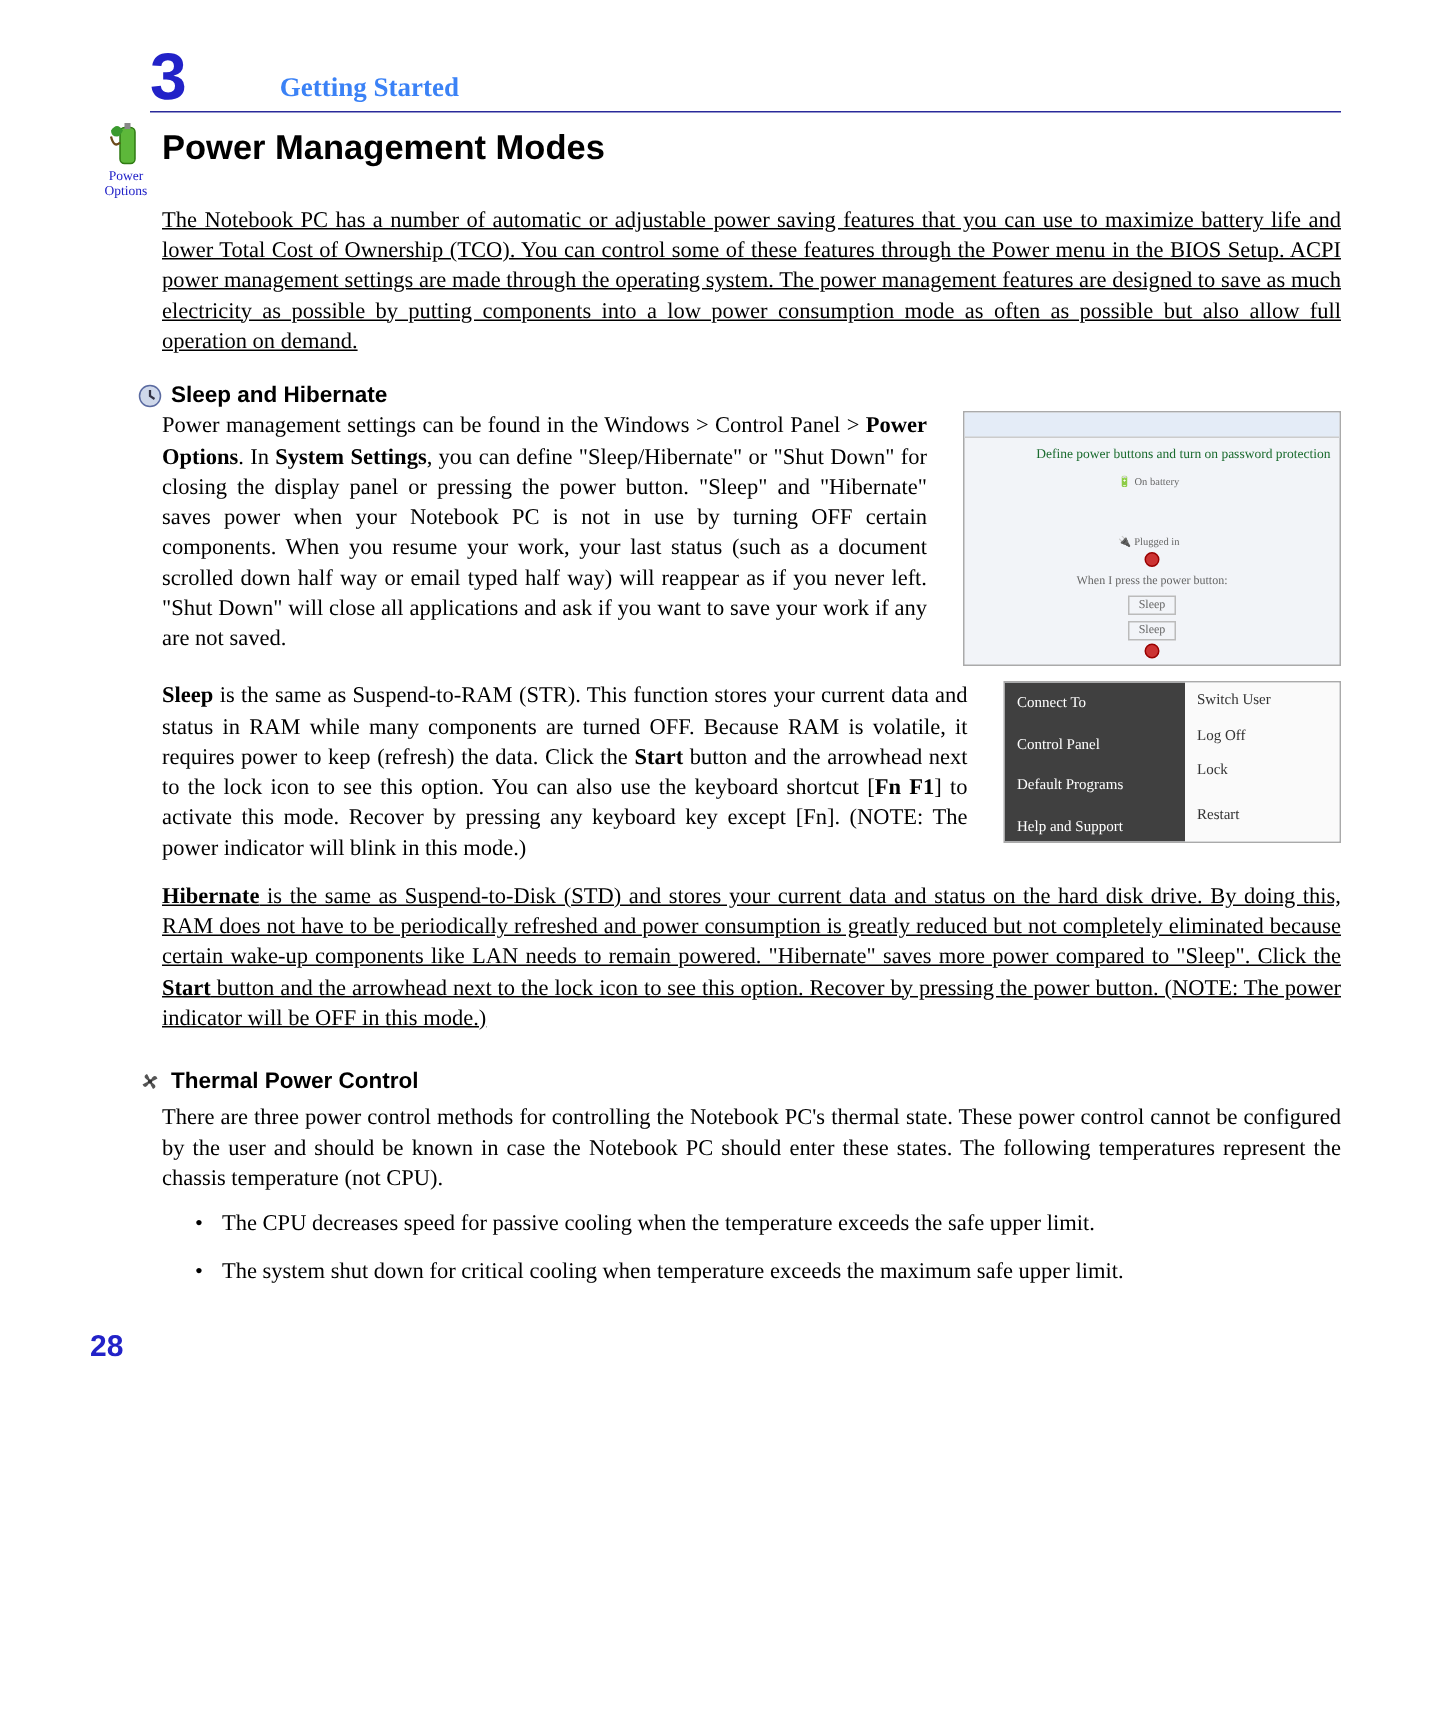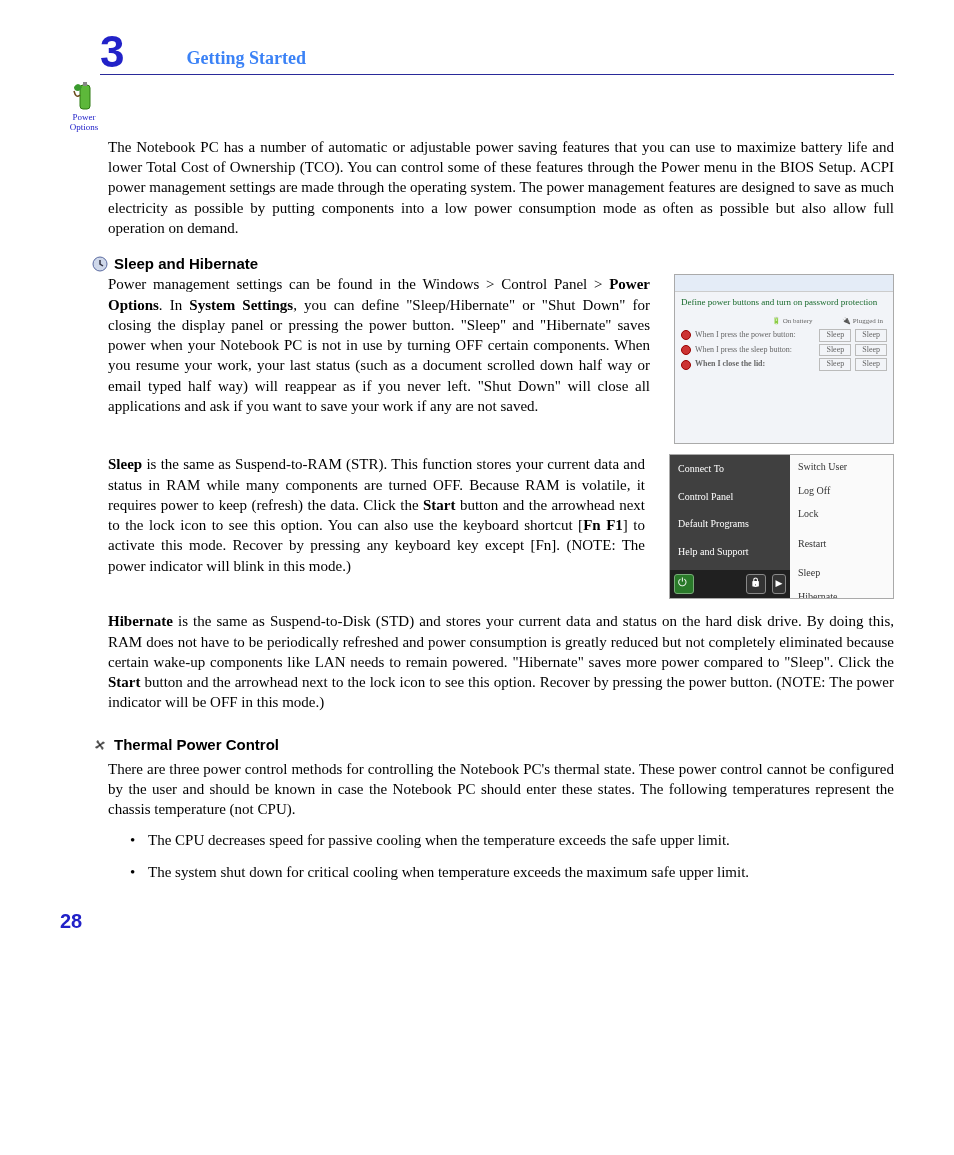--- a/index.html
+++ b/index.html
@@ -73,52 +73,53 @@
     font-weight: bold;
     margin: 0;
   }
   .body-text {
     text-align: justify;
     margin: 4px 0 10px 48px;
   }
   .body-text-wide {
     text-align: justify;
     margin: 4px 0 10px 48px;
+    text-decoration: underline;
   }
   .two-col {
     display: flex;
     align-items: flex-start;
     margin-left: 48px;
     gap: 24px;
   }
   .two-col .text {
     flex: 1;
     text-align: justify;
   }
   .screenshot-placeholder {
     border: 1px solid #aaa;
     background: #f2f4f8;
     font-size: 8px;
     color: #666;
     box-sizing: border-box;
     position: relative;
     overflow: hidden;
   }
-  .sp-controlpanel { width: 220px; height: 170px; }
+  .sp-controlpanel { width: 252px; height: 170px; text-align: right; }
   .sp-controlpanel .head {
     background:#e4ecf7;height:16px;border-bottom:1px solid #ccc;
   }
   .sp-controlpanel .title {
     color:#1a6b2e;font-size:9px;padding:4px 6px;
   }
   .sp-controlpanel .row{
-    display:flex;align-items:center;gap:4px;padding:1px 6px;
+    display:flex;align-items:center;gap:4px;padding:1px 6px;flex-direction:column;
   }
   .sp-controlpanel .dot{width:8px;height:8px;border-radius:50%;background:#c33;border:1px solid #900;}
-  .sp-startmenu { width: 225px; height: 145px; display:flex;}
+  .sp-startmenu { width: 225px; height: 108px; display:flex;}
   .sp-startmenu .left{width:120px;background:#404040;color:#fff;font-size:10px;display:flex;flex-direction:column;}
   .sp-startmenu .left .item{padding:7px 8px;}
   .sp-startmenu .left .bottom{margin-top:auto;display:flex;background:#202020;padding:4px;gap:6px;align-items:center;}
   .sp-startmenu .right{flex:1;background:#fafafa;color:#333;font-size:10px;}
   .sp-startmenu .right .item{padding:5px 8px;}
   .pw-btn{width:18px;height:18px;border:1px solid #7a7;border-radius:3px;background:#2a7a2a;position:relative;}
   .pw-btn::after{content:"⏻";color:#fff;font-size:11px;position:absolute;left:3px;top:0;}
   .lock-btn{width:18px;height:18px;border:1px solid #888;border-radius:3px;background:#333;position:relative;}
   .lock-btn::after{content:"🔒";font-size:9px;position:absolute;left:3px;top:1px;filter:grayscale(1) brightness(2);}
   .arrow-btn{width:12px;height:18px;border:1px solid #888;border-radius:3px;background:#333;color:#fff;font-size:9px;text-align:center;line-height:16px;}
@@ -162,20 +163,23 @@
     <span class="battery-icon">
       <svg width="28" height="32" viewBox="0 0 28 32">
         <rect x="10" y="4" width="10" height="24" rx="3" fill="#5db83a" stroke="#2e7a12"></rect>
         <rect x="13" y="1" width="4" height="4" fill="#888"></rect>
         <path d="M4 6 q4 -6 8 0 q-2 4 -4 4 q-4 0 -4 -4" fill="#3a9a2e"></path>
         <path d="M4 10 q2 8 6 4" stroke="#6a4a1a" stroke-width="1.5" fill="none"></path>
       </svg>
     </span>
     <span style="text-align:center;line-height:1.1;">Power Options</span>
   </div>
+  <div style="flex:1;">
+    <div class="h2-title">Power Management Modes</div>
+  </div>
 </div>
 <div class="body-text-wide">The Notebook PC has a number of automatic or adjustable power saving features that you can use to maximize battery life and lower Total Cost of Ownership (TCO). You can control some of these features through the Power menu in the BIOS Setup. ACPI power management settings are made through the operating system. The power management features are designed to save as much electricity as possible by putting components into a low power consumption mode as often as possible but also allow full operation on demand.</div>
 
 <div class="h3-row">
   <span class="h3-icon">
     <svg width="16" height="16" viewBox="0 0 16 16">
       <circle cx="8" cy="8" r="7" fill="#cfd8ea" stroke="#5a6aa0"></circle>
       <path d="M8 4 L8 8 L11 10" stroke="#334" stroke-width="1.5" fill="none"></path>
     </svg>
   </span>

